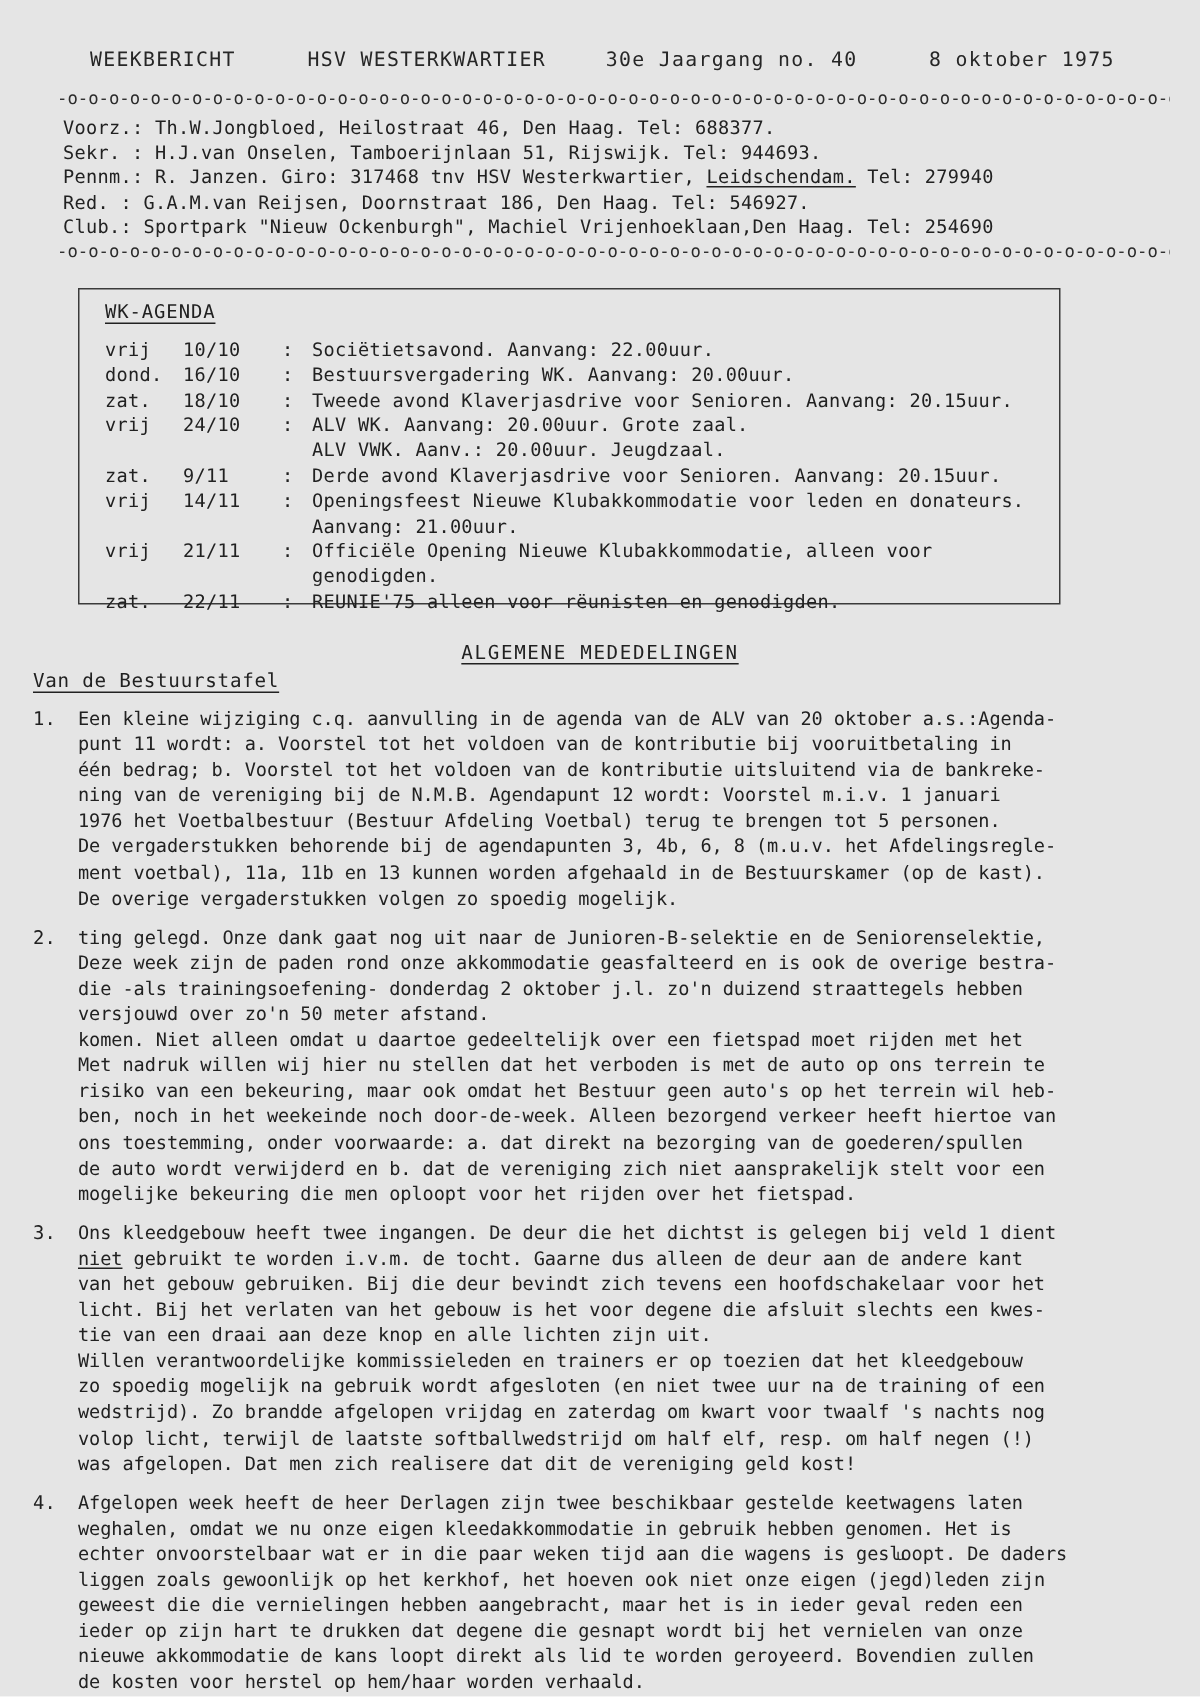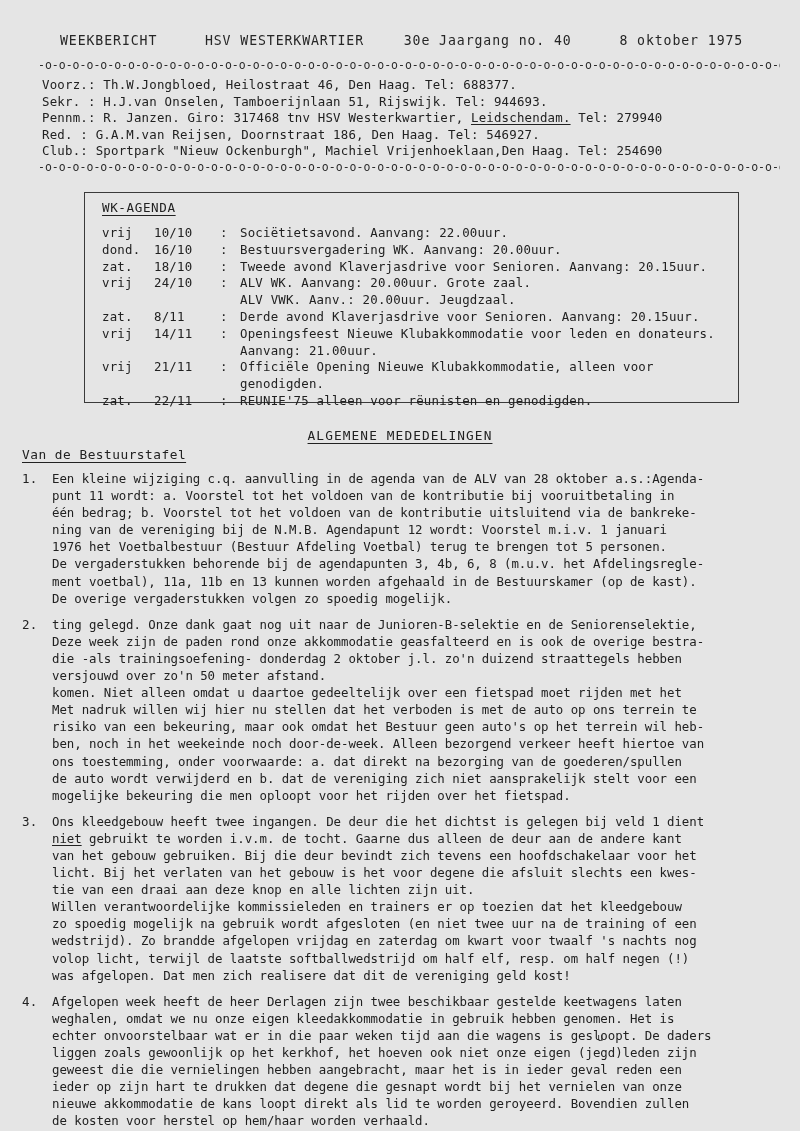--- a/index.html
+++ b/index.html
@@ -75,21 +75,20 @@
   
   .agenda-box {
     position: absolute;
     top: 192px;
     left: 52px;
     width: 655px;
     height: 211px;
     border: 1.3px solid #3a3a3a;
     box-sizing: border-box;
     background: transparent;
-    margin-left: 32px;
   }
   .agenda-title {
     position: absolute;
     top: 7px;
     left: 17px;
     font-size: 12.6px;
     letter-spacing: 0.6px;
     text-decoration: underline;
     text-underline-offset: 2.5px;
   }
@@ -248,21 +247,21 @@
           <span class="ag-text">ALV WK. Aanvang: 20.00uur. Grote zaal.</span>
         </div>
         <div class="ag-row cont">
           <span class="ag-day">x</span>
           <span class="ag-date">x</span>
           <span class="ag-colon">:</span>
           <span class="ag-text">ALV VWK. Aanv.: 20.00uur. Jeugdzaal.</span>
         </div>
         <div class="ag-row">
           <span class="ag-day">zat.</span>
-          <span class="ag-date">8/11</span>
+          <span class="ag-date">9/11</span>
           <span class="ag-colon">:</span>
           <span class="ag-text">Derde avond Klaverjasdrive voor Senioren. Aanvang: 20.15uur.</span>
         </div>
         <div class="ag-row">
           <span class="ag-day">vrij</span>
           <span class="ag-date">14/11</span>
           <span class="ag-colon">:</span>
           <span class="ag-text">Openingsfeest Nieuwe Klubakkommodatie voor leden en donateurs.</span>
         </div>
         <div class="ag-row cont">
@@ -296,21 +295,21 @@
     <span>ALGEMENE MEDEDELINGEN</span>
   </div>
   <div class="sub-head tw">
     <span>Van de Bestuurstafel</span>
   </div>
 
   <div class="body-items tw" id="body-items">
       <div class="item">
         <div class="item-num">1.</div>
         <div class="item-body">
-          <span class="ln">Een kleine wijziging c.q. aanvulling in de agenda van de ALV van 28 oktober a.s.:Agenda-</span>
+          <span class="ln">Een kleine wijziging c.q. aanvulling in de agenda van de ALV van 20 oktober a.s.:Agenda-</span>
           <span class="ln">punt 11 wordt: a. Voorstel tot het voldoen van de kontributie bij vooruitbetaling in</span>
           <span class="ln">één bedrag; b. Voorstel tot het voldoen van de kontributie uitsluitend via de bankreke-</span>
           <span class="ln">ning van de vereniging bij de N.M.B.  Agendapunt 12 wordt: Voorstel m.i.v. 1 januari</span>
           <span class="ln">1976 het Voetbalbestuur (Bestuur Afdeling Voetbal) terug te brengen tot 5 personen.</span>
           <span class="ln">De vergaderstukken behorende bij de agendapunten 3, 4b, 6, 8 (m.u.v. het Afdelingsregle-</span>
           <span class="ln">ment voetbal), 11a, 11b en 13 kunnen worden afgehaald in de Bestuurskamer (op de kast).</span>
           <span class="ln">De overige vergaderstukken volgen zo spoedig mogelijk.</span>
         </div>
       </div>
       <div class="item">

